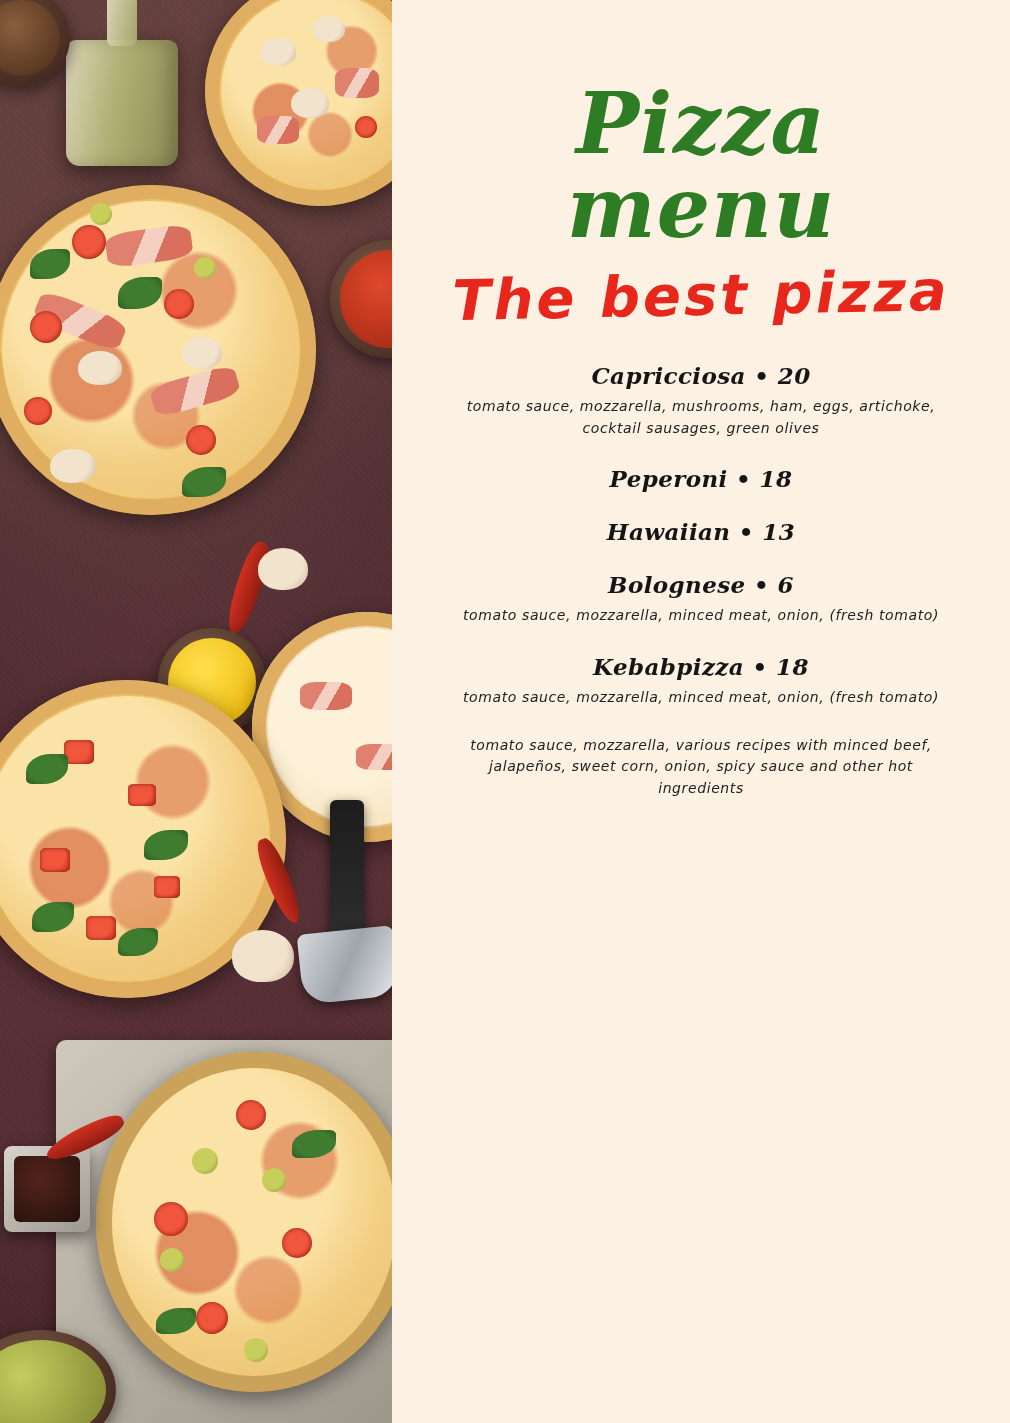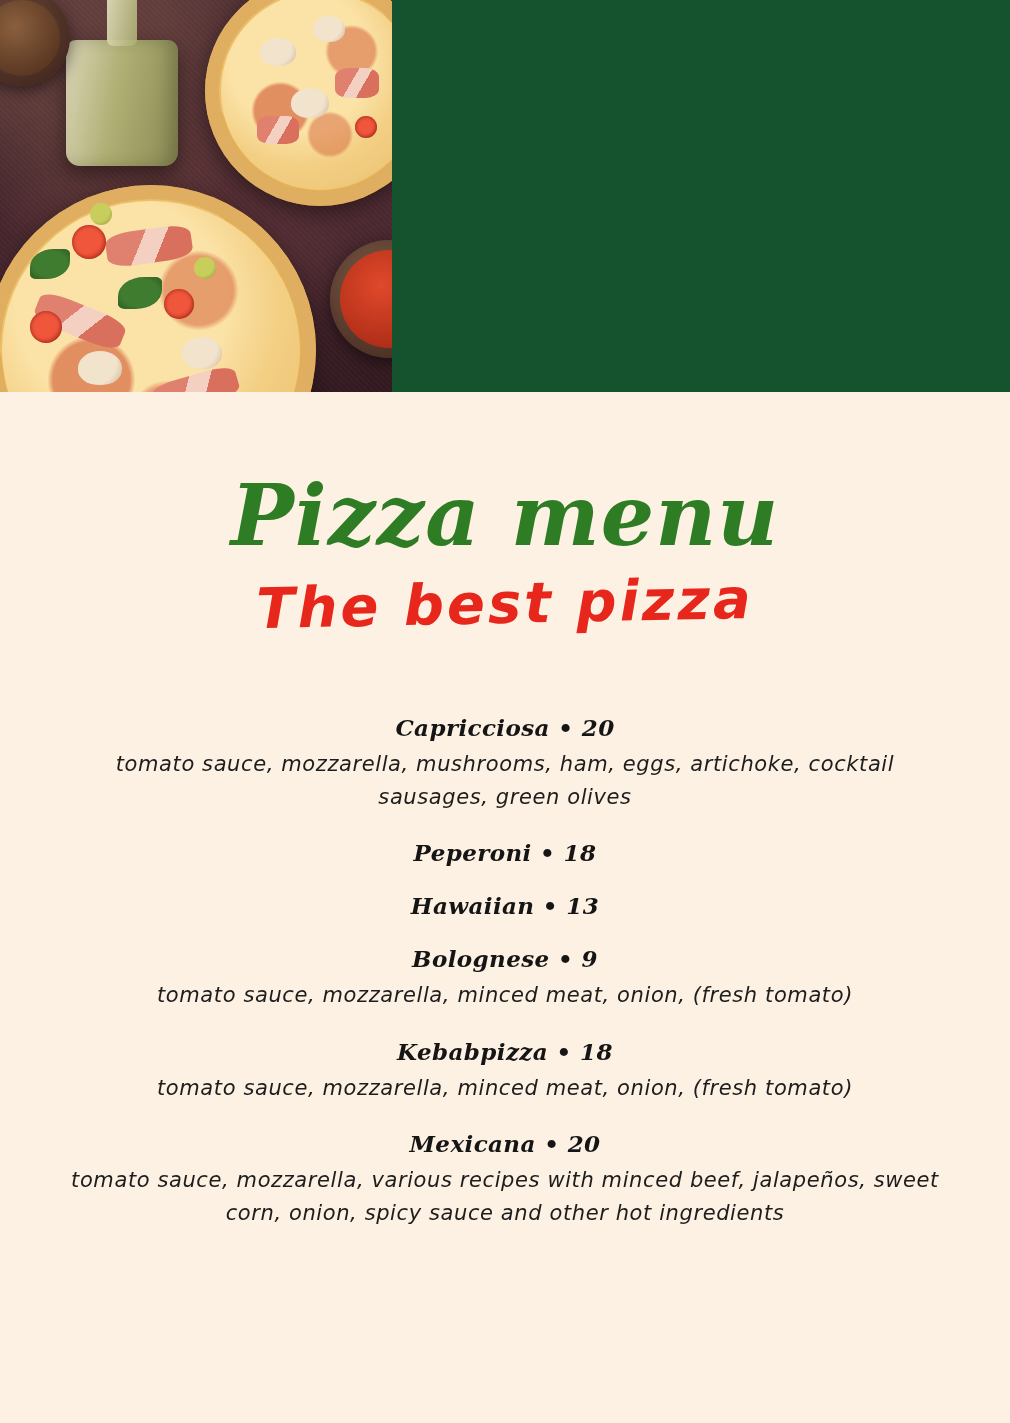--- a/index.html
+++ b/index.html
@@ -12,22 +12,21 @@
     overflow: hidden;
     font-family: "DejaVu Sans", sans-serif;
     background: #fdf1e3;
   }
 
   .poster {
     position: relative;
     width: 1010px;
     height: 1423px;
     display: flex;
-    background: #14532d;
-    flex-direction: column;
+    background: #f9a8d4;
   }
 
   
   .photo-pane {
     position: relative;
     width: 392px;
     height: 1423px;
     overflow: hidden;
     background: #3a2230;
     flex: 0 0 392px;
@@ -157,39 +156,39 @@
     font-family: "DejaVu Sans", sans-serif;
     font-style: italic;
     font-size: 56px;
     letter-spacing: 3px;
     margin: 18px 0 0 0;
     line-height: 1;
     transform: rotate(-1.2deg);
   }
 
   .items {
-    margin-top: 82px;
+    margin-top: 38px;
   }
   .item {
     margin-bottom: 26px;
     text-align: center;
   }
   .item-head {
     font-family: "DejaVu Serif", serif;
     font-style: italic;
     font-weight: bold;
     font-size: 23px;
     color: #151515;
     letter-spacing: .4px;
     margin-bottom: 7px;
   }
   .item-desc {
     font-family: "DejaVu Sans", sans-serif;
     font-style: italic;
-    font-size: 21px;
+    font-size: 14px;
     color: #1d1d1d;
     line-height: 1.55;
     letter-spacing: .6px;
     padding: 0 26px;
   }
 </style>
 </head>
 <body>
 
 <div class="poster">
@@ -325,29 +324,28 @@
       </div>
 
       <div class="item">
         <div class="item-head">Hawaiian • 13</div>
       </div>
 
       <div class="item">
       </div>
 
       <div class="item">
-        <div class="item-head">Bolognese • 9</div>
+        <div class="item-head">Bolognese • 6</div>
         <div class="item-desc">tomato sauce, mozzarella, minced meat, onion, (fresh tomato)</div>
       </div>
 
       <div class="item">
         <div class="item-head">Kebabpizza • 18</div>
         <div class="item-desc">tomato sauce, mozzarella, minced meat, onion, (fresh tomato)</div>
       </div>
 
       <div class="item">
-        <div class="item-head">Mexicana • 20</div>
         <div class="item-desc">tomato sauce, mozzarella, various recipes with minced beef, jalapeños, sweet corn, onion, spicy sauce and other hot ingredients</div>
       </div>
 
     </div>
   </div>
 </div>
 
 </body></html>

